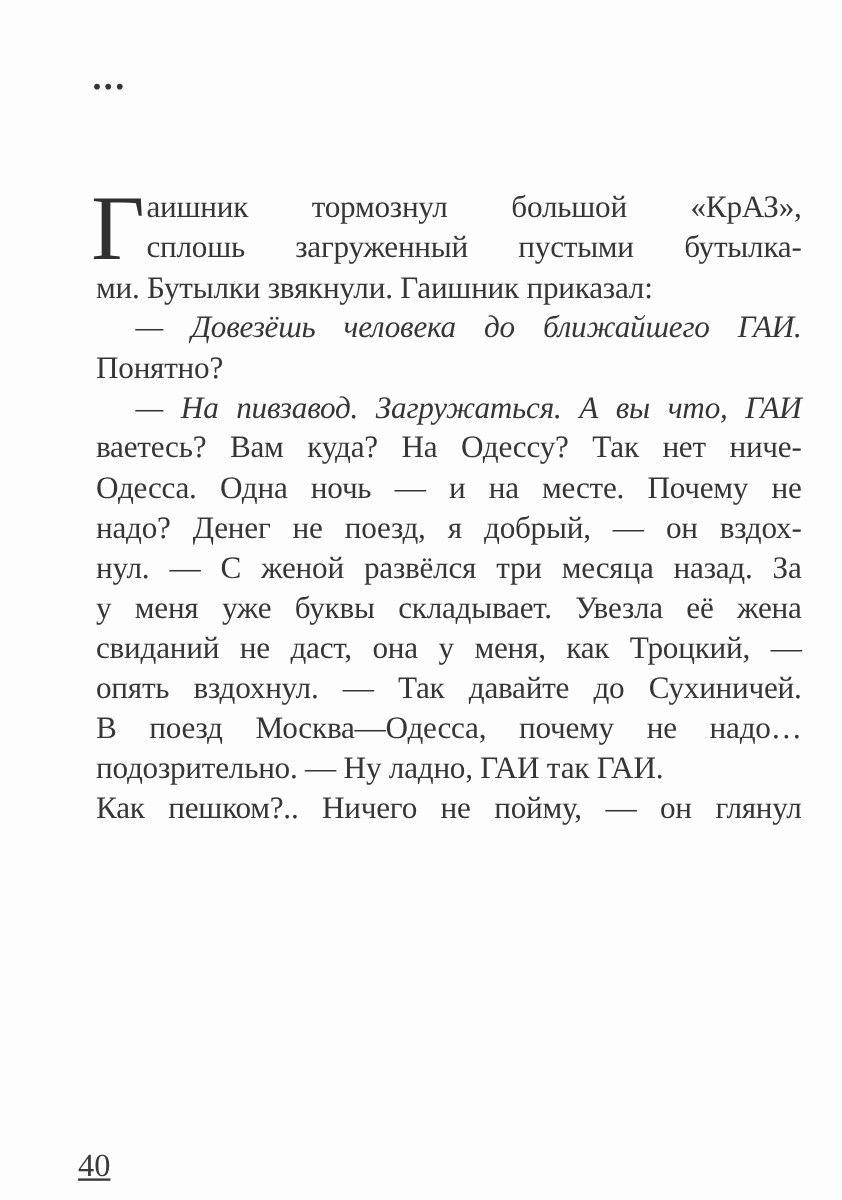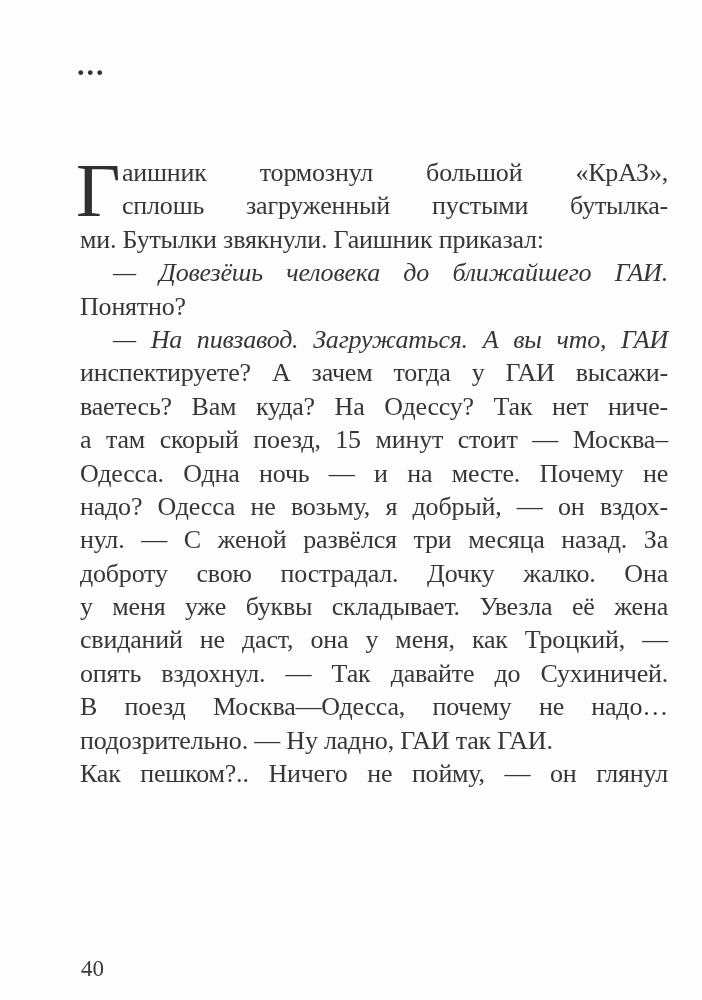--- a/index.html
+++ b/index.html
@@ -56,49 +56,47 @@
   }
   .ind {
     text-indent: 33px;
     font-style: italic;
   }
   .dc {
     margin-left: 42px;
   }
   .pagenum {
     position: absolute;
-    left: 81px;
+    left: 65px;
     top: 956px;
-    font-size: 23px;
+    font-size: 27px;
     color: #3a3a3a;
+    text-decoration: underline;
   }
 </style>
 </head>
 <body>
 
 <div class="page">
 
   <div class="separator">...</div>
 
   <div class="dropcap">Г</div>
 
   <div class="textblock">
     <div class="line jl dc">аишник тормознул большой «КрАЗ»,</div>
     <div class="line jl dc">сплошь загруженный пустыми бутылка-</div>
     <div class="line ll">ми. Бутылки звякнули. Гаишник приказал:</div>
     <div class="line jl ind">— Довезёшь человека до ближайшего ГАИ.</div>
     <div class="line ll">Понятно?</div>
     <div class="line jl ind">— На пивзавод. Загружаться. А вы что, ГАИ</div>
-    <div class="line jl">инспектируете? А зачем тогда у ГАИ высажи-</div>
     <div class="line jl">ваетесь? Вам куда? На Одессу? Так нет ниче-</div>
-    <div class="line jl">а там скорый поезд, 15 минут стоит — Москва–</div>
     <div class="line jl">Одесса. Одна ночь — и на месте. Почему не</div>
-    <div class="line jl">надо? Одесса не возьму, я добрый, — он вздох-</div>
+    <div class="line jl">надо? Денег не поезд, я добрый, — он вздох-</div>
     <div class="line jl">нул. — С женой развёлся три месяца назад. За</div>
-    <div class="line jl">доброту свою пострадал. Дочку жалко. Она</div>
     <div class="line jl">у меня уже буквы складывает. Увезла её жена</div>
     <div class="line jl">свиданий не даст, она у меня, как Троцкий, —</div>
     <div class="line jl">опять вздохнул. — Так давайте до Сухиничей.</div>
     <div class="line jl">В поезд Москва—Одесса, почему не надо…</div>
     <div class="line ll">подозрительно. — Ну ладно, ГАИ так ГАИ.</div>
     <div class="line jl">Как пешком?.. Ничего не пойму, — он глянул</div>
   </div>
 
   <div class="pagenum">40</div>
 

